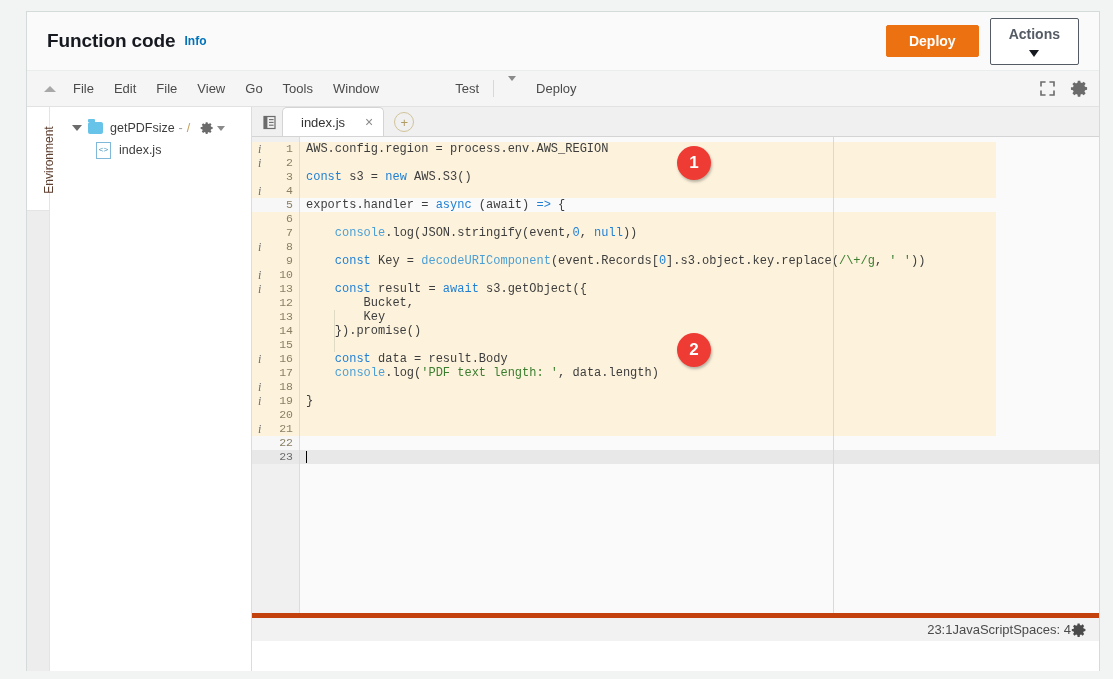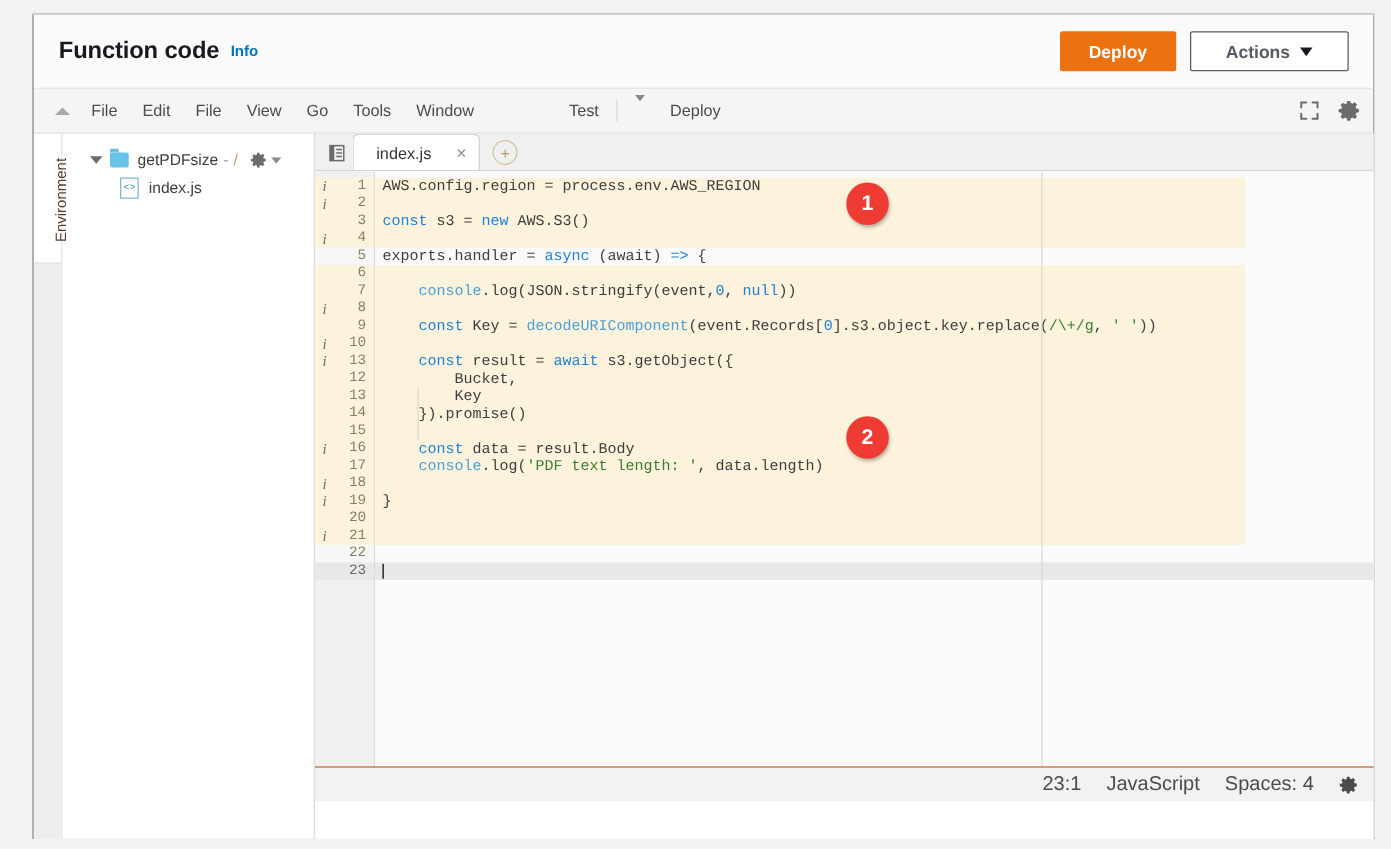--- a/index.html
+++ b/index.html
@@ -13,21 +13,21 @@
     height: 679px;
     overflow: hidden;
   }
 
   #app {
     position: absolute;
     left: 26px;
     top: 11px;
     width: 1074px;
     height: 660px;
-    background: #0f172a;
+    background: #7f1d1d;
     border: 1px solid #d5dbdb;
     border-bottom: none;
     box-sizing: border-box;
     overflow: hidden;
   }
 
   
   .panel-header {
     height: 59px;
     background: #fafafa;
@@ -63,27 +63,28 @@
     cursor: pointer;
     line-height: 16px;
   }
   .btn-actions {
     background: #ffffff;
     color: #545b64;
     font-size: 14px;
     font-weight: bold;
     border: 1px solid #545b64;
     border-radius: 2px;
-    padding: 7px 28px;
+    padding: 7px 18px;
     margin-left: 11px;
     cursor: pointer;
     line-height: 16px;
     display: flex;
     align-items: center;
     gap: 8px;
+    flex-direction: column;
   }
   .caret-dn {
     width: 0; height: 0;
     border-left: 5px solid transparent;
     border-right: 5px solid transparent;
     border-top: 7px solid #16191f;
   }
 
   
   .menubar {
@@ -421,27 +422,26 @@
     align-items: center;
     justify-content: center;
     z-index: 20;
     box-shadow: 1px 2px 3px rgba(0,0,0,0.28);
   }
 
   
   .statusbar {
     height: 28px;
     background: #f2f2f2;
-    border-top: 1px solid #c2410c;
+    border-top: 5px solid #c2410c;
     display: flex;
     align-items: center;
     justify-content: flex-end;
     padding-right: 12px;
-    gap: 20px;
-    font-size: 16px;
+    font-size: 13px;
     color: #4b4b4b;
     box-sizing: border-box;
   }
   .st-item { cursor: pointer; white-space: nowrap; }
   .bottom-strip {
     height: 31px;
     background: #ffffff;
   }
 </style>
 </head>

